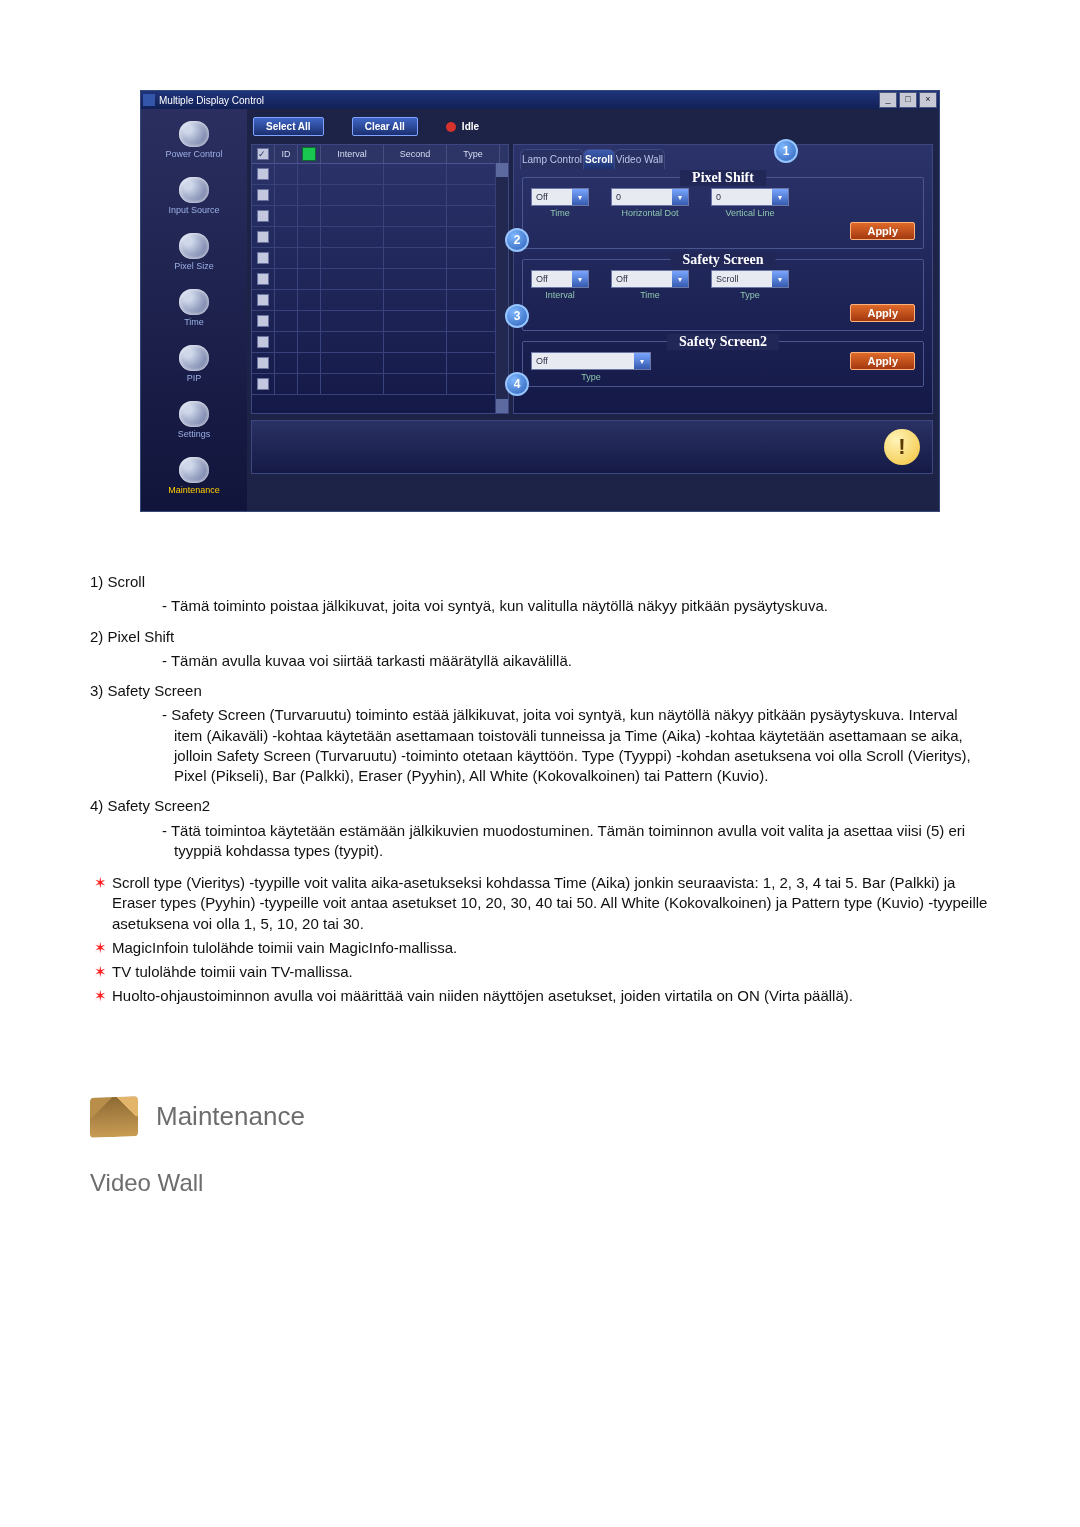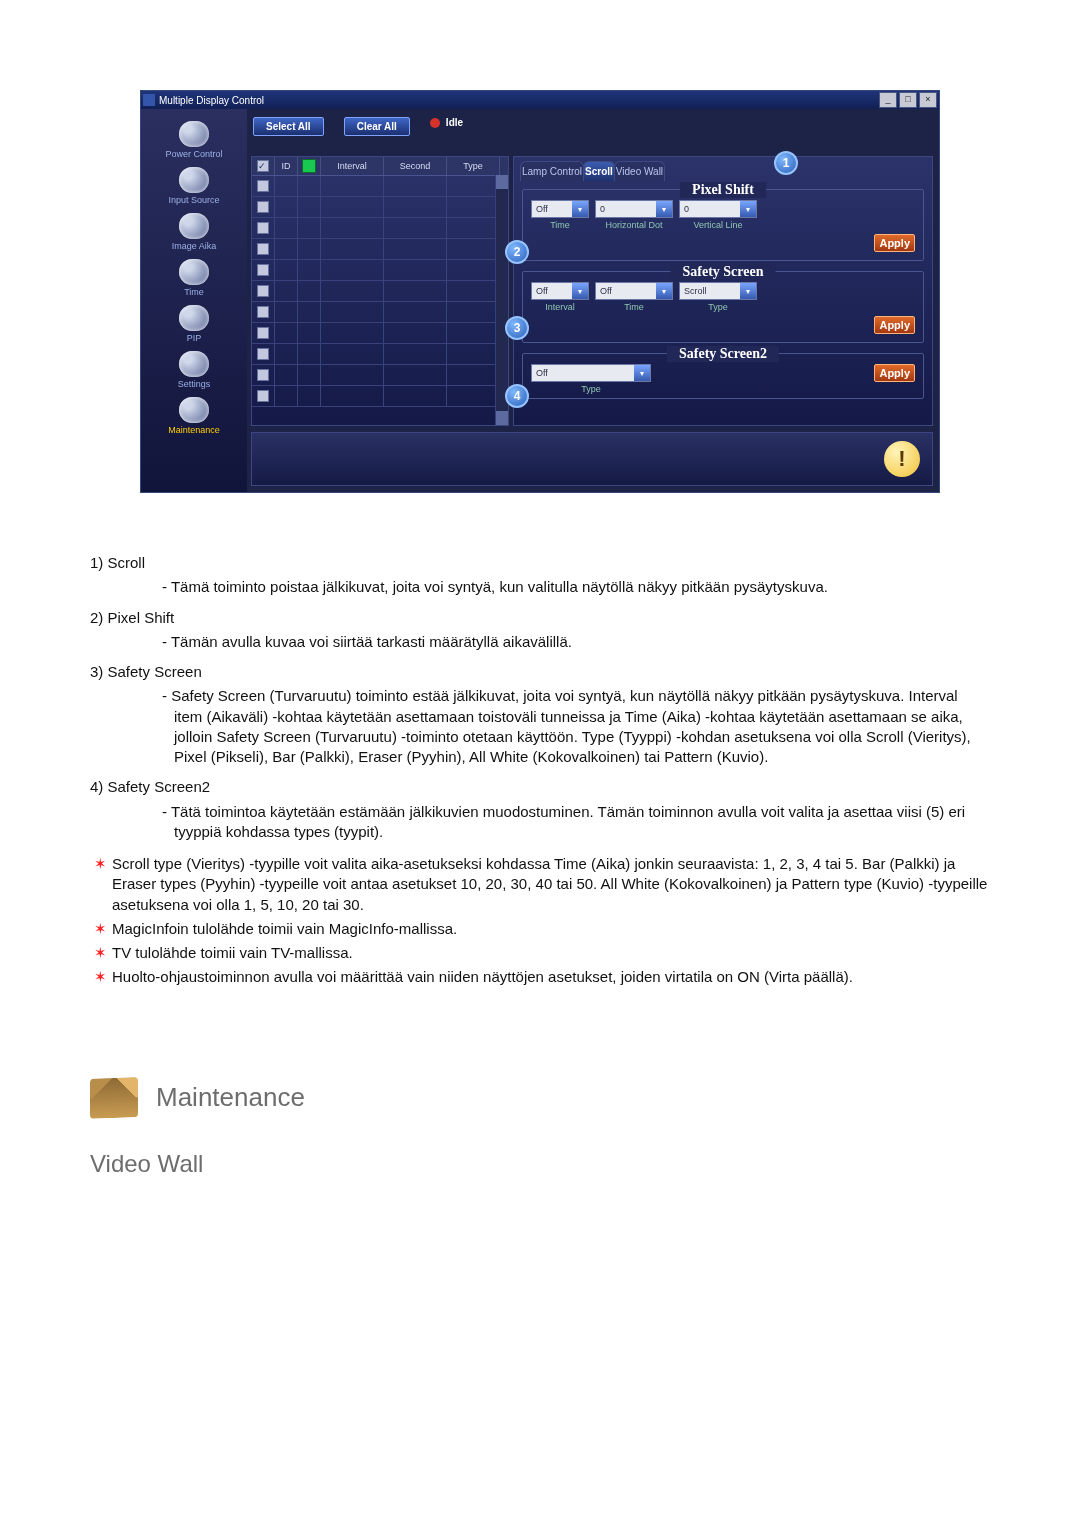--- a/index.html
+++ b/index.html
@@ -74,21 +74,21 @@
     display: flex;
     background: #1d2346;
   }
   .sidebar {
     width: 106px;
     background: linear-gradient(#2a2f60, #11143a);
     padding: 12px 0 10px 0;
     display: flex;
     flex-direction: column;
     align-items: center;
-    gap: 2px;
+    gap: 12px;
   }
   .navitem {
     width: 90px;
     text-align: center;
     color: #9cb1e6;
     font-size: 9px;
     padding-bottom: 6px;
   }
   .navitem.active { color: #ffcc00; }
   .navicon {
@@ -100,23 +100,23 @@
   }
 
   .main {
     flex: 1;
     padding: 6px 6px 6px 4px;
     display: flex;
     flex-direction: column;
   }
   .toolbar {
     display: flex;
-    align-items: flex-start;
-    gap: 20px;
-    padding: 2px 2px 20px 2px;
+    align-items: center;
+    gap: 28px;
+    padding: 2px 2px 8px 2px;
   }
   .tbtn {
     padding: 3px 12px;
     font-size: 10px;
     font-weight: bold;
     color: #fff;
     background: linear-gradient(#3f66c6, #1b2f70);
     border: 1px solid #7fa3ff;
     border-radius: 2px;
   }
@@ -220,21 +220,21 @@
     top: -8px; left: 50%;
     transform: translateX(-50%);
     background: #212757;
     padding: 0 12px;
     color: #fff;
     font-weight: bold;
     font-size: 14px;
     white-space: nowrap;
     font-family: Liberation Serif, serif;
   }
-  .frow { display: flex; align-items: flex-end; gap: 6px; }
+  .frow { display: flex; align-items: flex-end; gap: 22px; }
   .sel {
     display: flex; align-items: center;
     height: 18px;
     background: #e8eaf2; color: #2d3346;
     border: 1px solid #6b78a6;
     font-size: 9px;
     padding-left: 4px;
     box-sizing: border-box;
   }
   .sel .caret {
@@ -244,21 +244,21 @@
     display: flex; align-items: center; justify-content: center;
     color: #fff; font-size: 8px;
   }
   .sublabel {
     color: #8fc7b0;
     font-size: 9px;
     text-align: center;
     margin-top: 2px;
   }
   .apply {
-    padding: 2px 4px;
+    padding: 2px 16px;
     font-size: 11px;
     font-weight: bold;
     color: #fff;
     background: linear-gradient(#e06a2a, #a33810);
     border: 1px solid #ffb27a;
     border-radius: 2px;
   }
   .numbadge {
     width: 20px; height: 20px;
     border-radius: 50%;
@@ -343,21 +343,21 @@
         <div class="winbtn">□</div>
         <div class="winbtn">×</div>
       </div>
     </div>
 
 
     <div class="client">
       <div class="sidebar">
         <div class="navitem"><div class="navicon"></div><span>Power Control</span></div>
         <div class="navitem"><div class="navicon"></div><span>Input Source</span></div>
-        <div class="navitem"><div class="navicon"></div><span>Image Aika</span></div>
+        <div class="navitem"><div class="navicon"></div><span>Pixel Size</span></div>
         <div class="navitem"><div class="navicon"></div><span>Time</span></div>
         <div class="navitem"><div class="navicon"></div><span>PIP</span></div>
         <div class="navitem"><div class="navicon"></div><span>Settings</span></div>
         <div class="navitem active"><div class="navicon"></div><span>Maintenance</span></div>
       </div>
 
       <div class="main">
         <div class="toolbar">
           <div class="tbtn">Select All</div>
           <div class="tbtn">Clear All</div>

